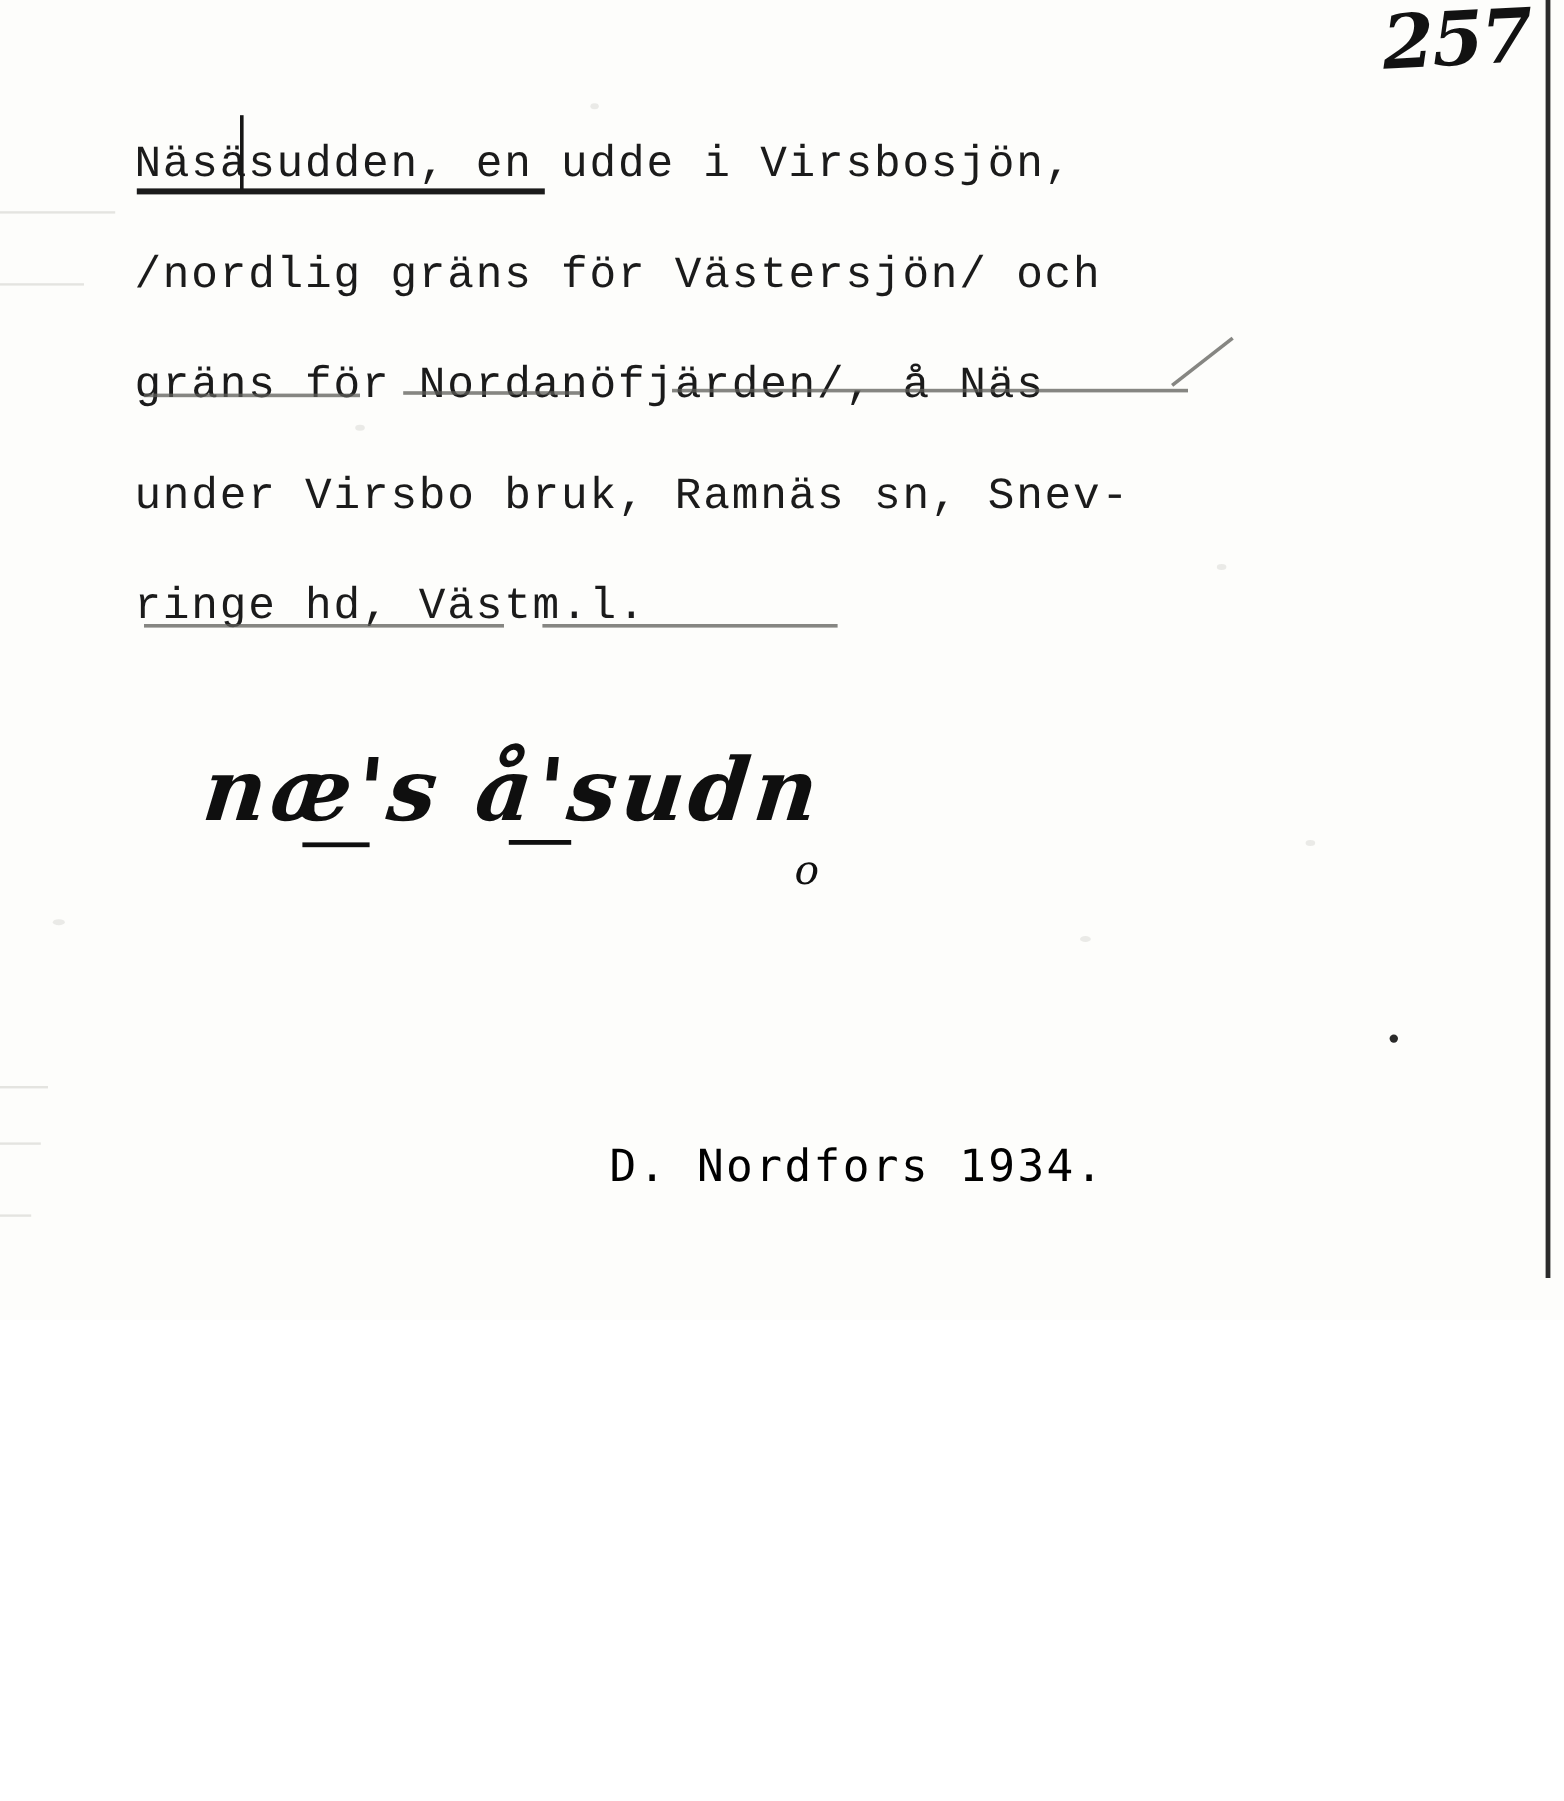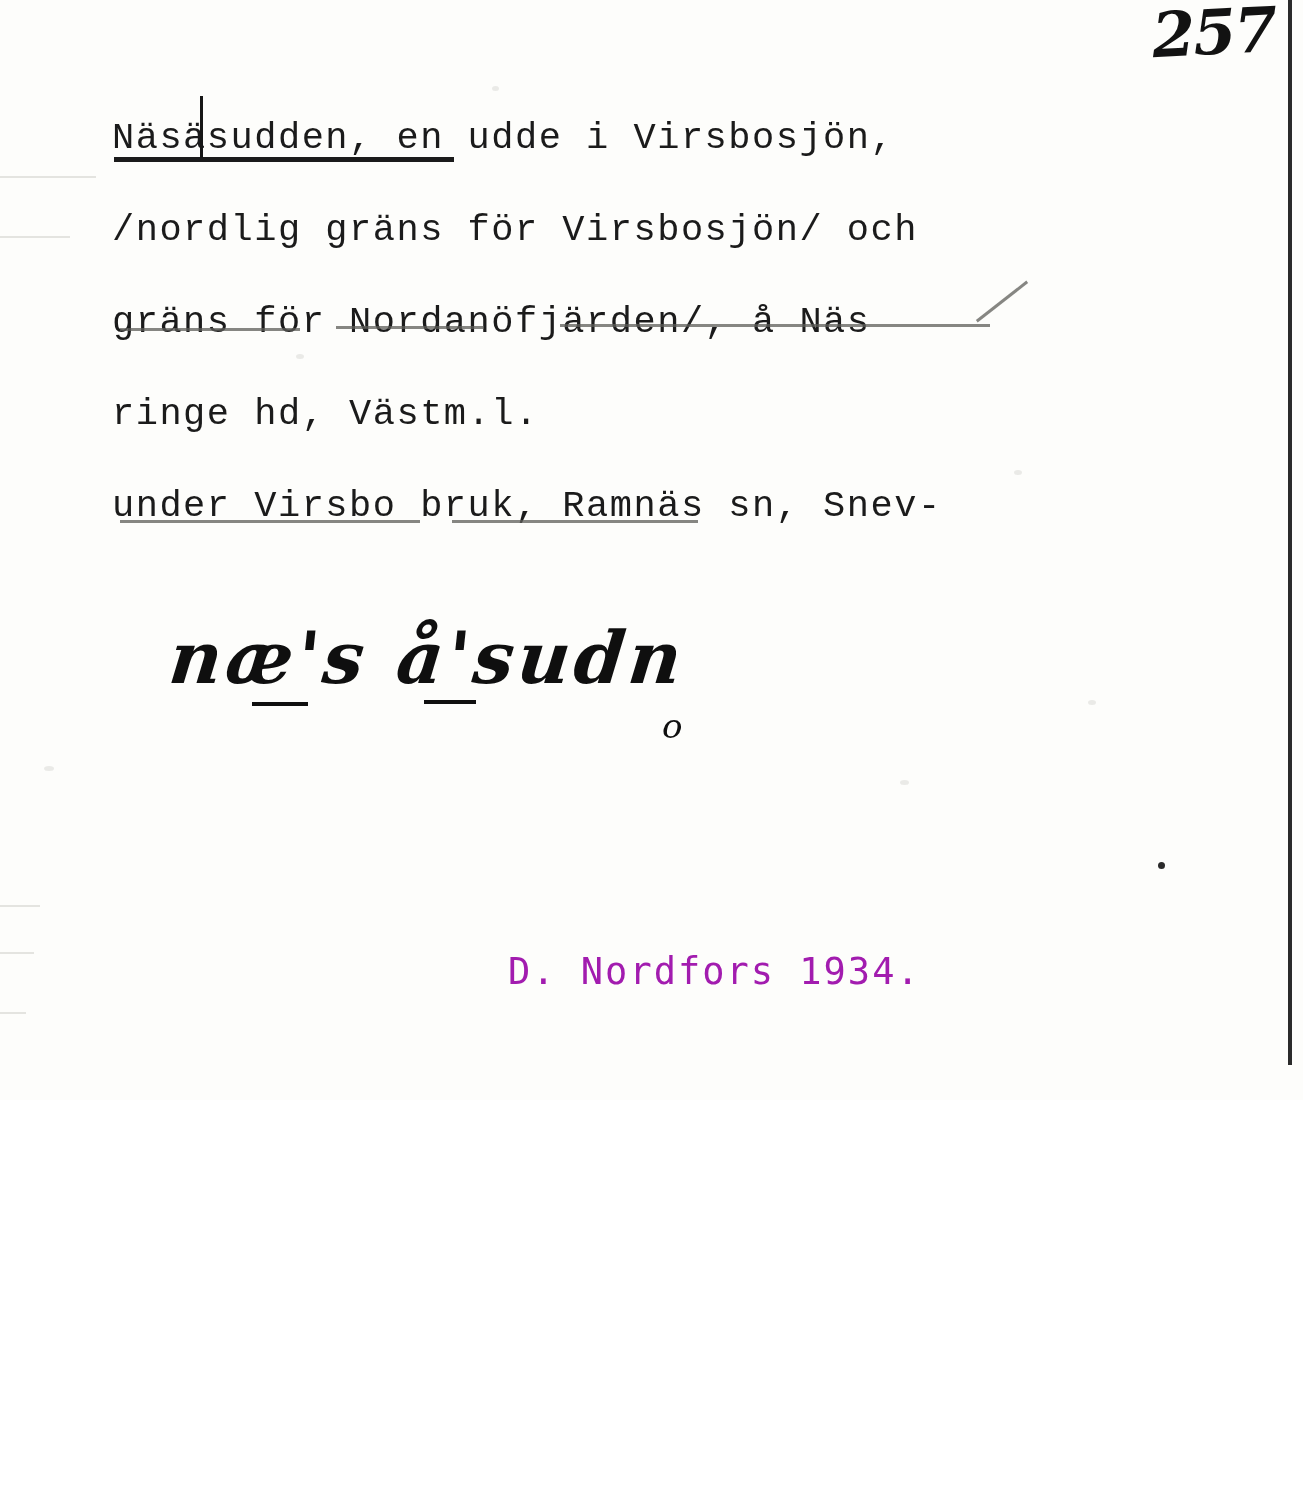--- a/index.html
+++ b/index.html
@@ -143,21 +143,21 @@
   }
 
   
   #signature {
     position: absolute;
     left: 508px;
     top: 950px;
     font-family: "DejaVu Sans Mono", monospace;
     font-size: 37px;
     letter-spacing: 2px;
-    color: #a21caf;
+    color: #000000;
     white-space: pre;
   }
 
   
   #ink-dot {
     position: absolute;
     left: 1158px;
     top: 862px;
     width: 7px;
     height: 7px;
@@ -181,24 +181,24 @@
   <div class="hairline" style="left:0;top:1012px;width:26px;height:2px;"></div>
   <div class="smudge" style="left:44px;top:766px;width:10px;height:5px;"></div>
   <div class="smudge" style="left:296px;top:354px;width:8px;height:5px;"></div>
   <div class="smudge" style="left:492px;top:86px;width:7px;height:5px;"></div>
   <div class="smudge" style="left:900px;top:780px;width:9px;height:5px;"></div>
   <div class="smudge" style="left:1088px;top:700px;width:8px;height:5px;"></div>
   <div class="smudge" style="left:1014px;top:470px;width:8px;height:5px;"></div>
 
   <div id="typed-block">
     <div class="typed-line">Näsäsudden, en udde i Virsbosjön,</div>
-    <div class="typed-line">/nordlig gräns för Virsbosjön/ och</div>
+    <div class="typed-line">/nordlig gräns för Västersjön/ och</div>
     <div class="typed-line">gräns för Nordanöfjärden/, å Näs</div>
+    <div class="typed-line">under Virsbo bruk, Ramnäs sn, Snev-</div>
     <div class="typed-line">ringe hd, Västm.l.</div>
-    <div class="typed-line">under Virsbo bruk, Ramnäs sn, Snev-</div>
   </div>
 
   <div id="headword-underline"></div>
   <div id="pen-stroke"></div>
 
   <div class="pencil-seg" style="left:120px;top:328px;width:180px;"></div>
   <div class="pencil-seg" style="left:336px;top:326px;width:148px;"></div>
   <div class="pencil-seg" style="left:560px;top:324px;width:430px;"></div>
   <div class="pencil-seg" style="left:970px;top:300px;width:64px;transform:rotate(-38deg);"></div>
   <div class="pencil-seg" style="left:120px;top:520px;width:300px;"></div>

